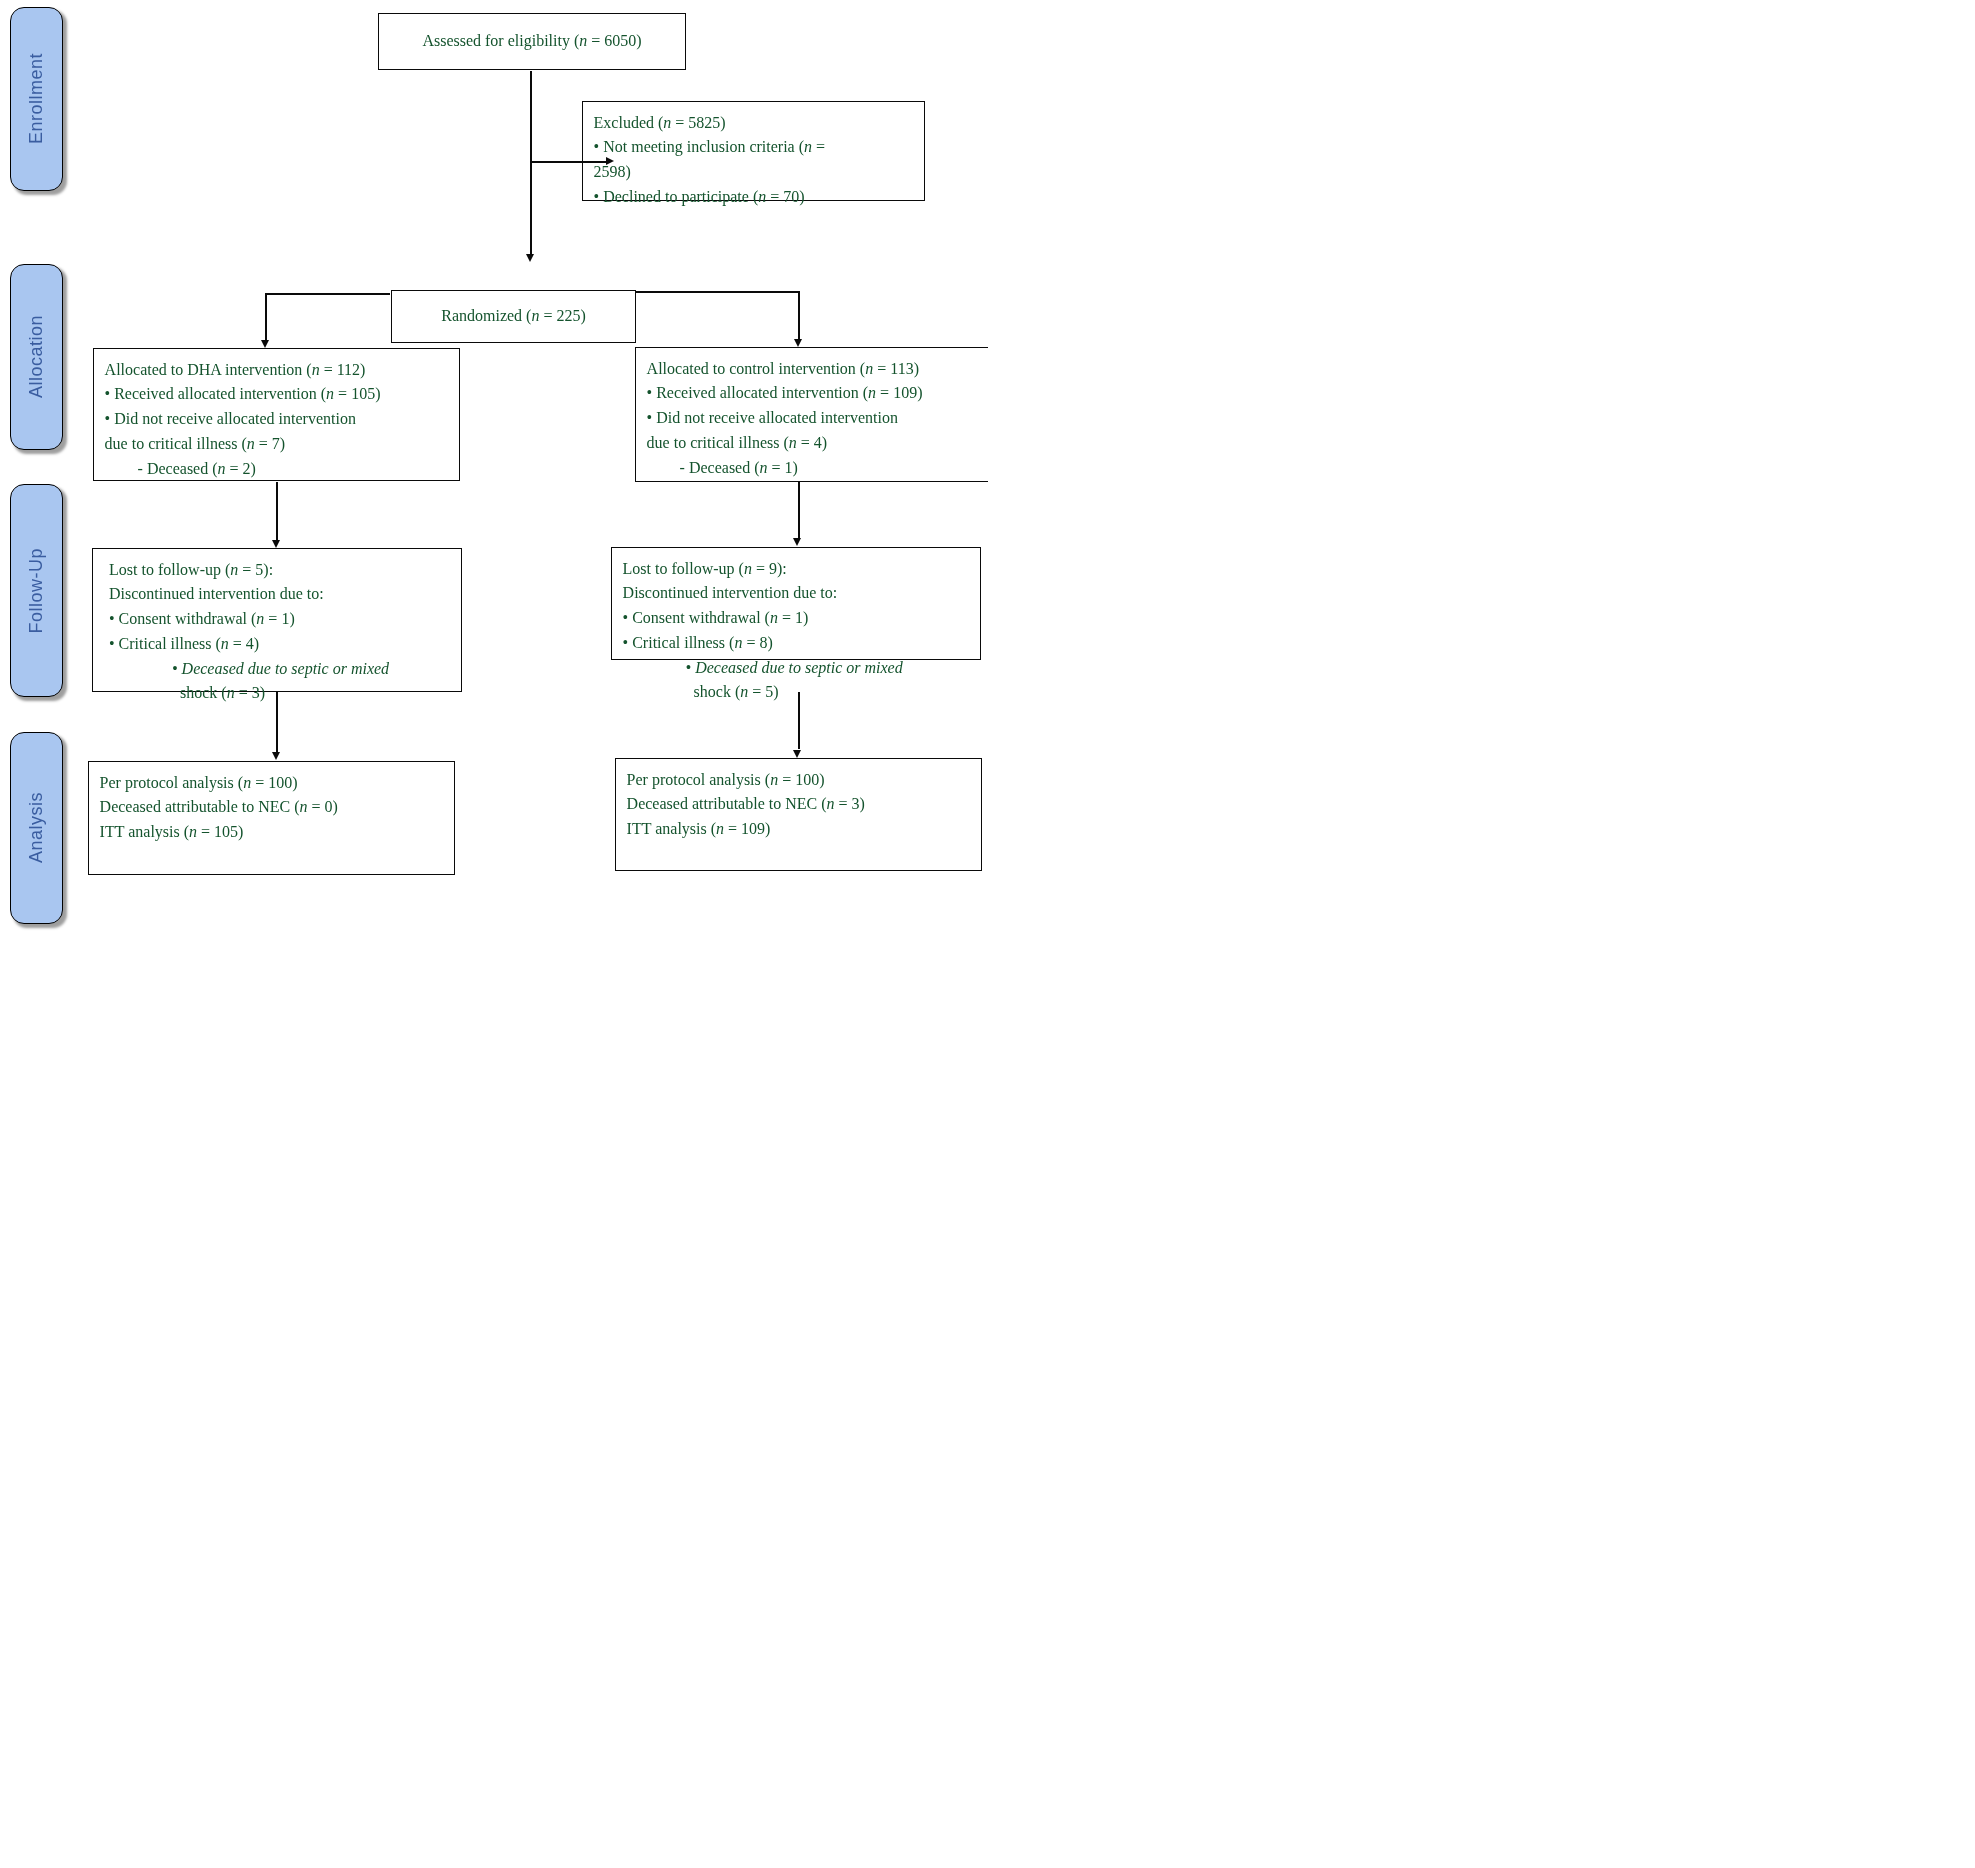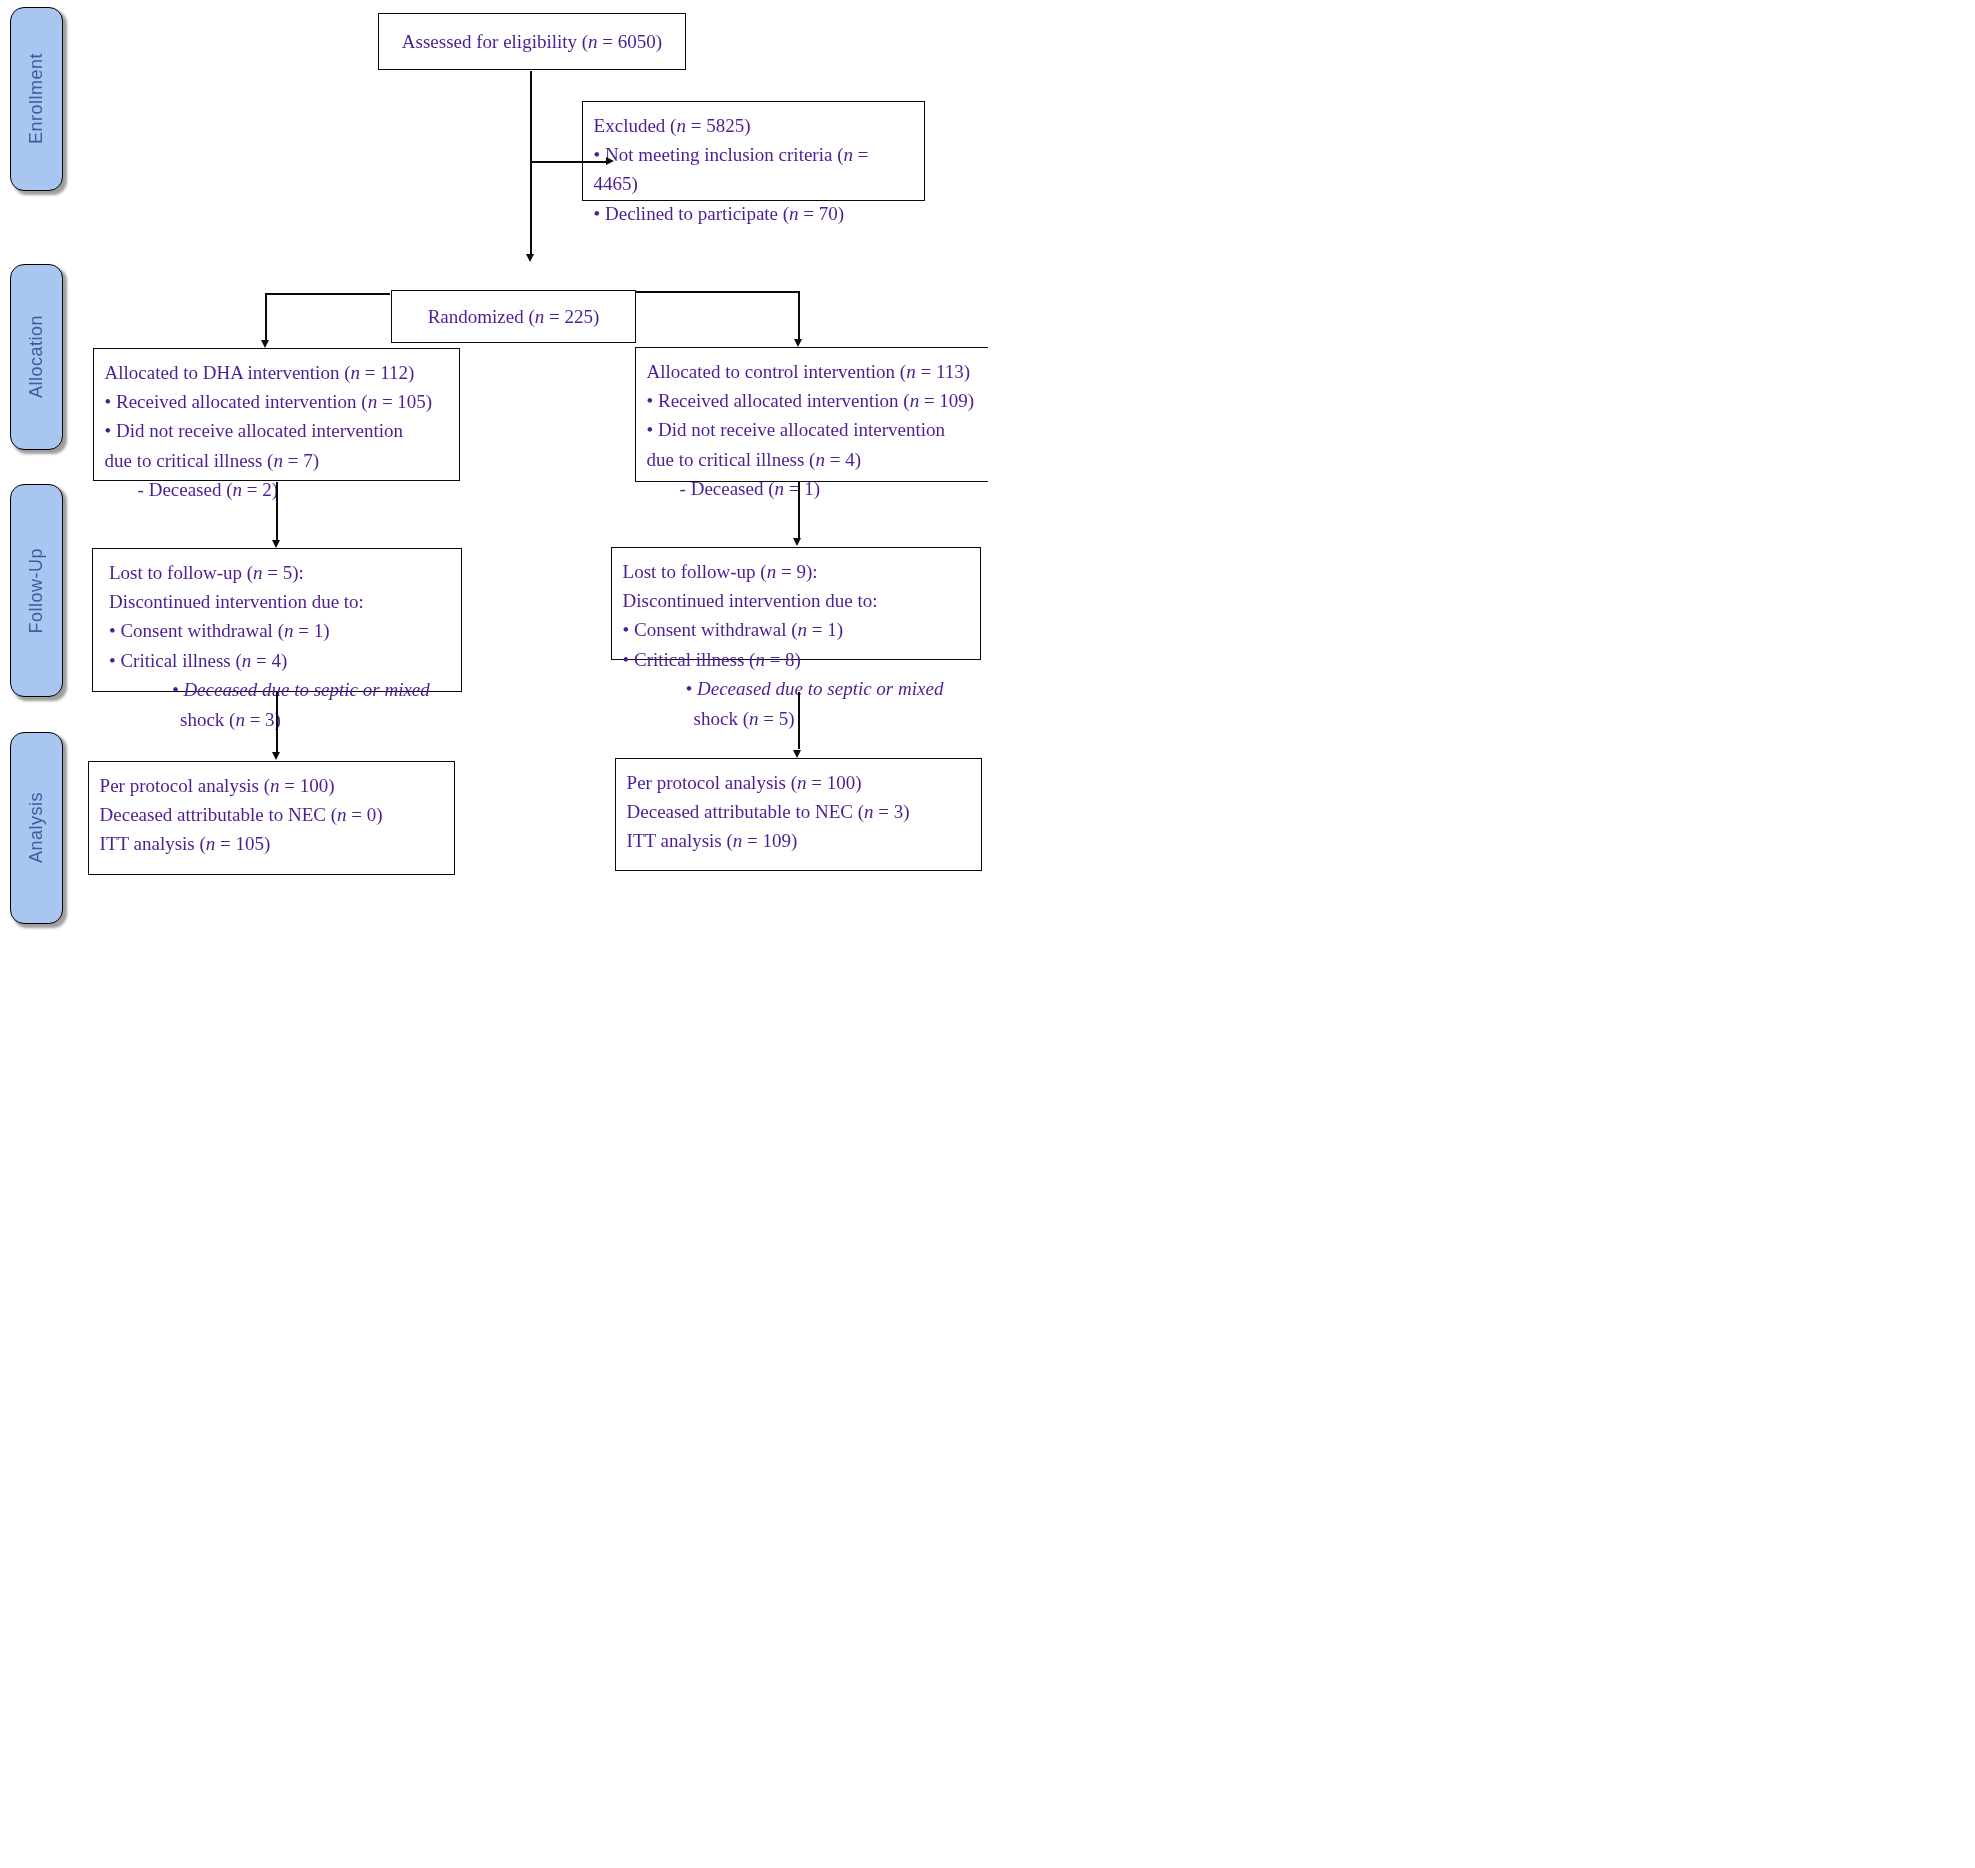--- a/index.html
+++ b/index.html
@@ -8,21 +8,21 @@
   
   .stage-label{position:absolute;left:10px;width:53px;background:var(--stage-fill,#a9c6f0);
 Color:#000;border:1.6px solid #000;border-radius:14px;
                box-shadow:3.2px 3.7px 2.7px rgba(0,0,0,.38);
                display:flex;align-items:center;justify-content:center;box-sizing:border-box;}
   .stage-label span{writing-mode:vertical-rl;transform:rotate(180deg);
                     font-family:"Liberation Sans",sans-serif;font-size:18px;
                     letter-spacing:0.5px;color:var(--stage-text,#3a5da0);}
   
   .fbox{position:absolute;background:#fff;border:1.6px solid #0a0a0a;box-sizing:border-box;
-        font-size:19px;line-height:1.55;color:#4c1d95;padding:8.5px 10.6px;}
+        font-size:16px;line-height:1.55;color:#14532d;padding:8.5px 10.6px;}
   .fbox.center{display:flex;align-items:center;justify-content:center;text-align:center;padding:3.2px;}
   .line{white-space:nowrap;}
   .line.indent-1{padding-left:33px;}
   .line.indent-2{padding-left:63px;font-style:italic;}
   .line.indent-2b{padding-left:71px;}
   .line i, .fbox i{font-style:italic;}
   
   .vline{position:absolute;width:1.6px;background:#0a0a0a;}
   .hline{position:absolute;height:1.6px;background:#0a0a0a;}
   .arrow-down{position:absolute;width:0;height:0;border-left:4.8px solid transparent;
@@ -48,21 +48,21 @@
     <span>Analysis</span>
   </div>
 
   <div class="fbox center" style="left:378px;top:13.3px;width:308px;height:57px;">
     <span>Assessed for eligibility (<i>n</i> = 6050)</span>
   </div>
 
   <div class="fbox" style="left:582px;top:101px;width:343px;height:100px;">
     <div class="line">Excluded (<i>n</i> = 5825)</div>
     <div class="line">• Not meeting inclusion criteria (<i>n</i> =</div>
-    <div class="line">4465)</div>
+    <div class="line">2598)</div>
     <div class="line">• Declined to participate (<i>n</i> = 70)</div>
   </div>
 
   <div class="fbox center" style="left:391px;top:262px;width:245px;height:53px;margin-top:28px;">
     <span>Randomized (<i>n</i> = 225)</span>
   </div>
 
   <div class="fbox" style="left:93px;top:348px;width:367px;height:133px;">
     <div class="line">Allocated to DHA intervention (<i>n</i> = 112)</div>
     <div class="line">• Received allocated intervention (<i>n</i> = 105)</div>

